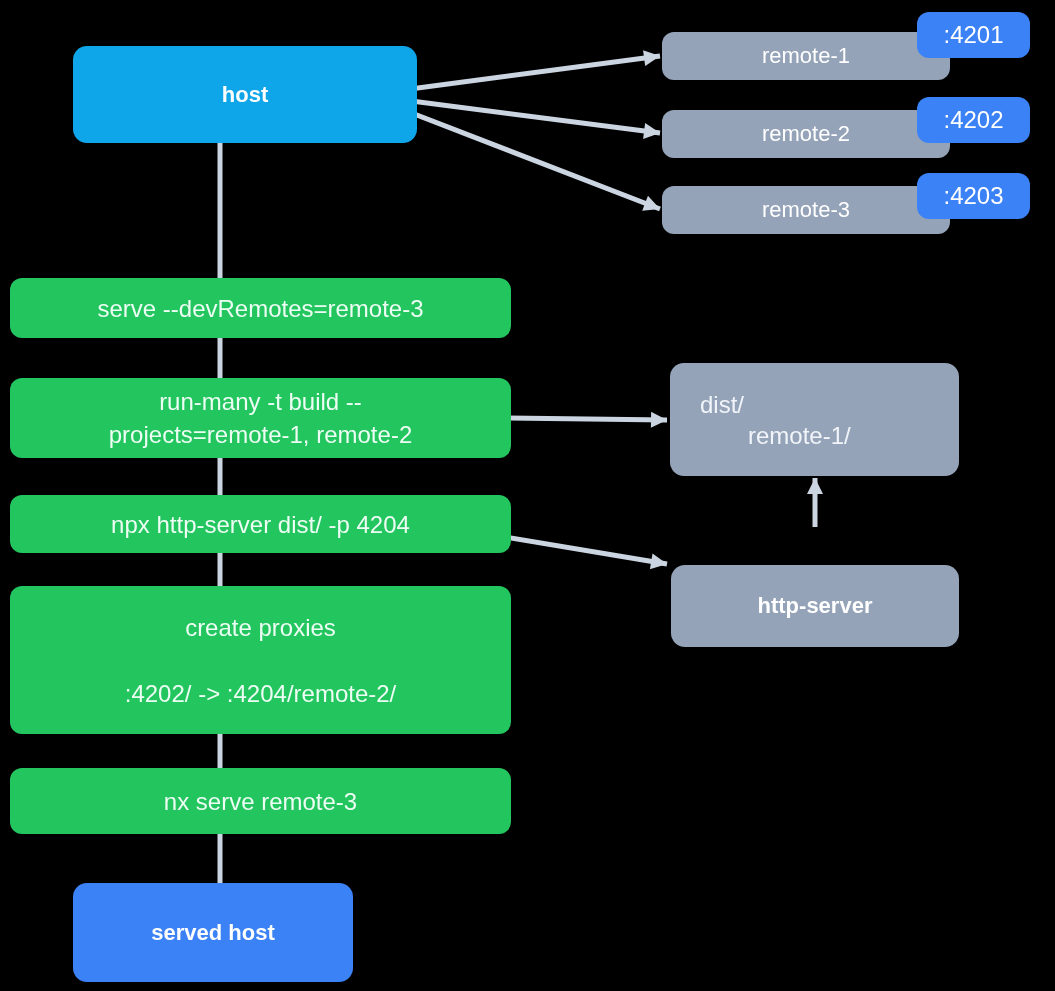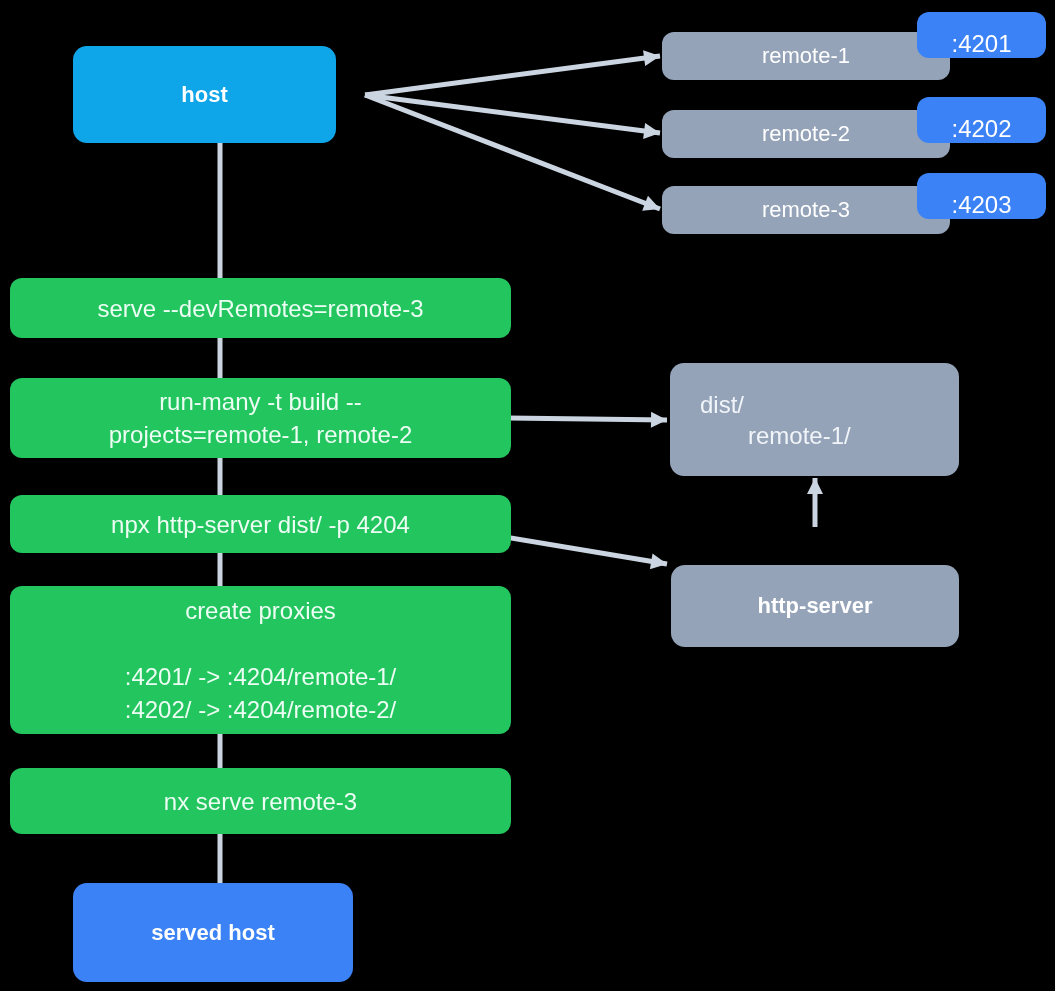--- a/index.html
+++ b/index.html
@@ -6,29 +6,29 @@
   .canvas{
     position:relative;width:1055px;height:991px;overflow:hidden;
     background:var(--bg,#000000);
     font-family:"Liberation Sans",sans-serif;
   }
   svg.edges{position:absolute;left:0;top:0;z-index:0;}
   .node{
     position:absolute;z-index:1;display:flex;align-items:center;justify-content:center;
     border-radius:12px;color:#fff;box-sizing:border-box;
   }
-  .host-box{left:73px;top:46px;width:263px;height:97px;background:var(--host-blue,#0EA5E9);
+  .host-box{left:73px;top:46px;width:344px;height:97px;background:var(--host-blue,#0EA5E9);
     border-radius:14px;font-weight:bold;font-size:22px;}
   .served-box{left:73px;top:883px;width:280px;height:99px;background:var(--accent-blue,#3B82F6);
     border-radius:14px;font-weight:bold;font-size:22px;}
   .remote{left:662px;width:288px;height:48px;background:var(--gray,#94A3B8);
     font-weight:normal;font-size:22px;}
   .remote.r1{top:32px}.remote.r2{top:110px}.remote.r3{top:186px}
-  .badge{left:917px;width:129px;height:46px;background:var(--accent-blue,#3B82F6);
-    font-size:24px;z-index:2;align-items:flex-end;}
+  .badge{left:917px;width:113px;height:46px;background:var(--accent-blue,#3B82F6);
+    font-size:24px;z-index:2;}
   .badge.b1{top:12px}.badge.b2{top:97px}.badge.b3{top:173px}
   .green{left:10px;width:501px;background:var(--green,#22C55E);
     color:var(--text-green-tint,#ECFDF3);font-size:24px;line-height:33px;
     flex-direction:column;text-align:center;}
   .g1{top:278px;height:60px}
   .g2{top:378px;height:80px}
   .g3{top:495px;height:58px}
   .g4{top:586px;height:148px}
   .g5{top:768px;height:66px}
   .spacer{height:33px;}
@@ -92,21 +92,20 @@
     <span>projects=remote-1, remote-2</span>
   </div>
 
   <div class="node green g3">
     <span>npx http-server dist/ -p 4204</span>
   </div>
 
   <div class="node green g4">
     <span>create proxies</span>
     <span class="spacer"></span>
-    <span>:4201/ -&gt; :4204/remote-1/</span>
     <span>:4202/ -&gt; :4204/remote-2/</span>
   </div>
 
   <div class="node green g5">
     <span>nx serve remote-3</span>
   </div>
 
   <div class="node served-box">
     <span>served host</span>
   </div>

